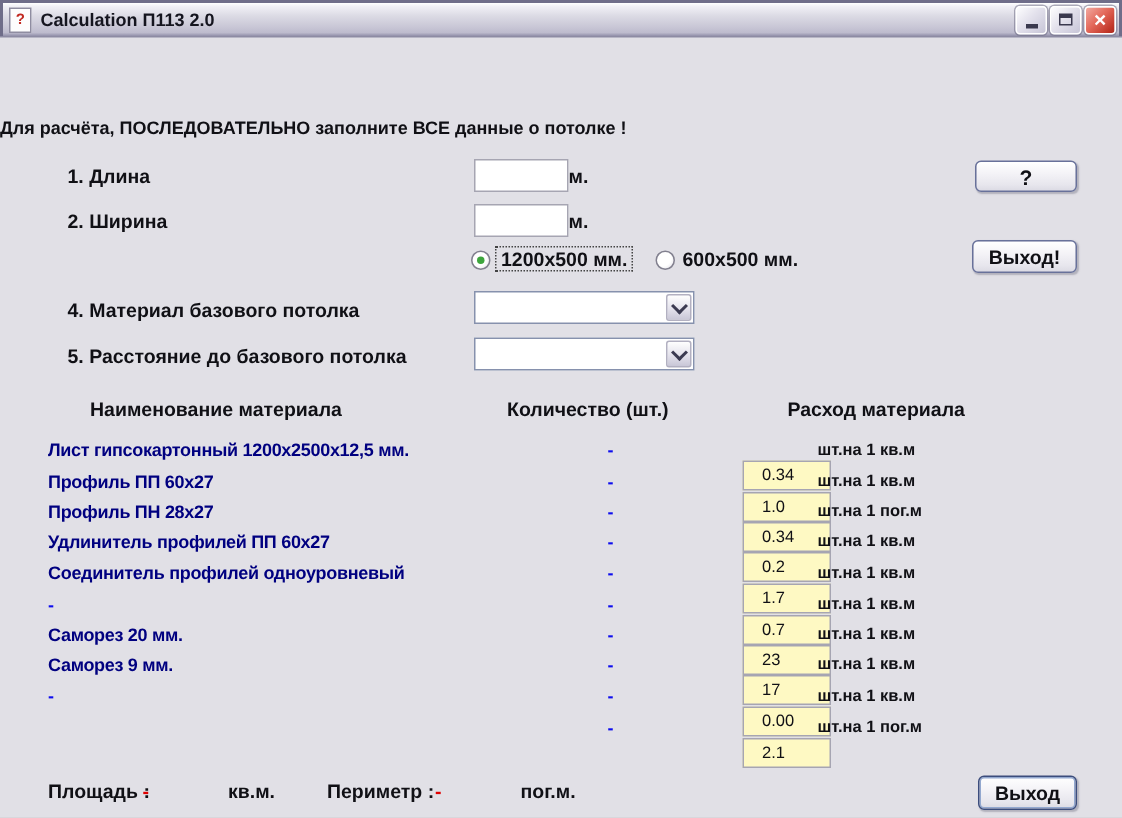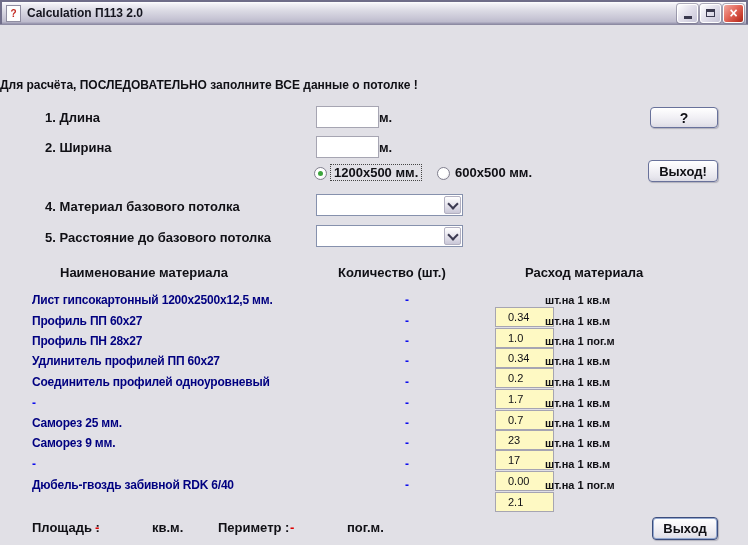--- a/index.html
+++ b/index.html
@@ -199,39 +199,38 @@
     <input class="rate-input" value="1.7" style="">
     <span class="munit">шт.на 1 кв.м</span>
   </div>
   <div class="mrow" style="top:394px">
     <span class="mname is-dash">-</span>
     <span class="mdash">-</span>
     <input class="rate-input" value="0.7" style="">
     <span class="munit">шт.на 1 кв.м</span>
   </div>
   <div class="mrow" style="top:414px">
-    <span class="mname">Саморез 25 мм.</span>
+    <span class="mname">Саморез 20 мм.</span>
     <span class="mdash">-</span>
     <input class="rate-input" value="23" style="">
     <span class="munit">шт.на 1 кв.м</span>
   </div>
   <div class="mrow" style="top:434px">
     <span class="mname">Саморез 9 мм.</span>
     <span class="mdash">-</span>
     <input class="rate-input" value="17" style="">
     <span class="munit">шт.на 1 кв.м</span>
   </div>
   <div class="mrow" style="top:455px">
     <span class="mname is-dash">-</span>
     <span class="mdash">-</span>
     <input class="rate-input" value="0.00" style="">
     <span class="munit">шт.на 1 кв.м</span>
   </div>
   <div class="mrow" style="top:476px">
-    <span class="mname">Дюбель-гвоздь забивной RDK 6/40</span>
     <span class="mdash">-</span>
     <input class="rate-input" value="2.1" style="">
     <span class="munit">шт.на 1 пог.м</span>
   </div>
 
   <div class="foot" style="left:32px">Площадь :</div>
   <div class="foot red" style="left:95px">-</div>
   <div class="foot" style="left:152px">кв.м.</div>
   <div class="foot" style="left:218px">Периметр :</div>
   <div class="foot red" style="left:290px">-</div>

